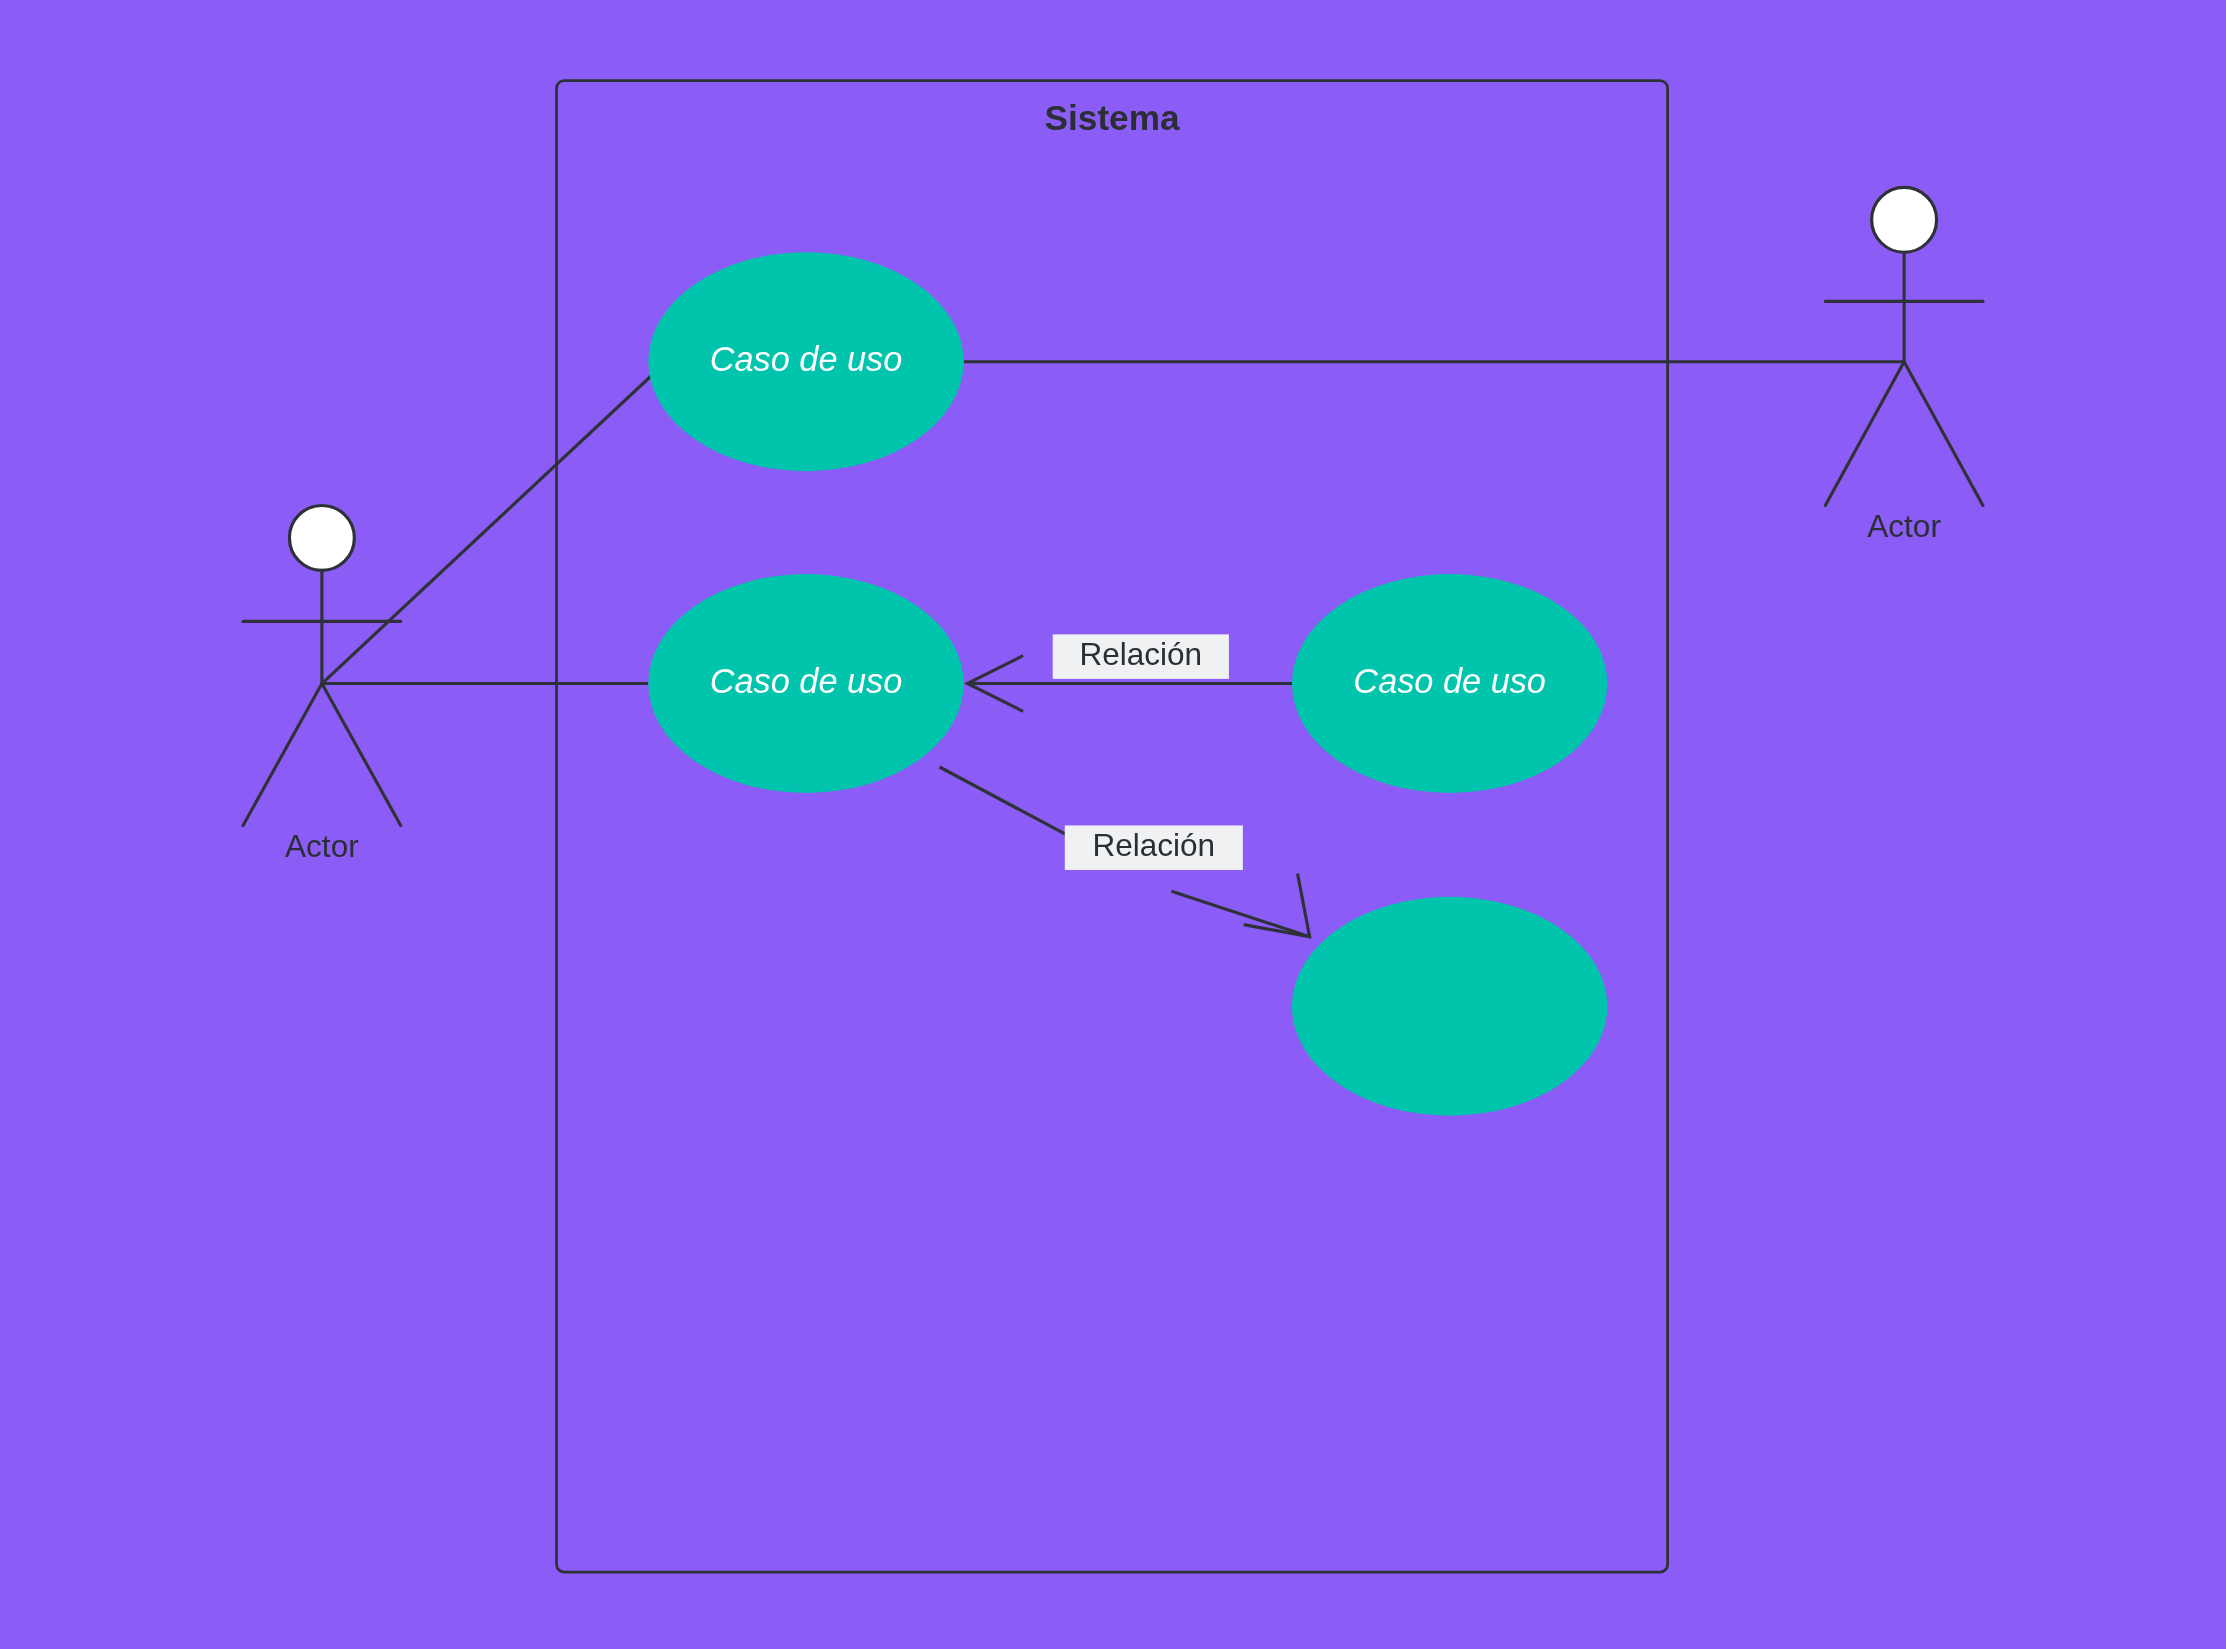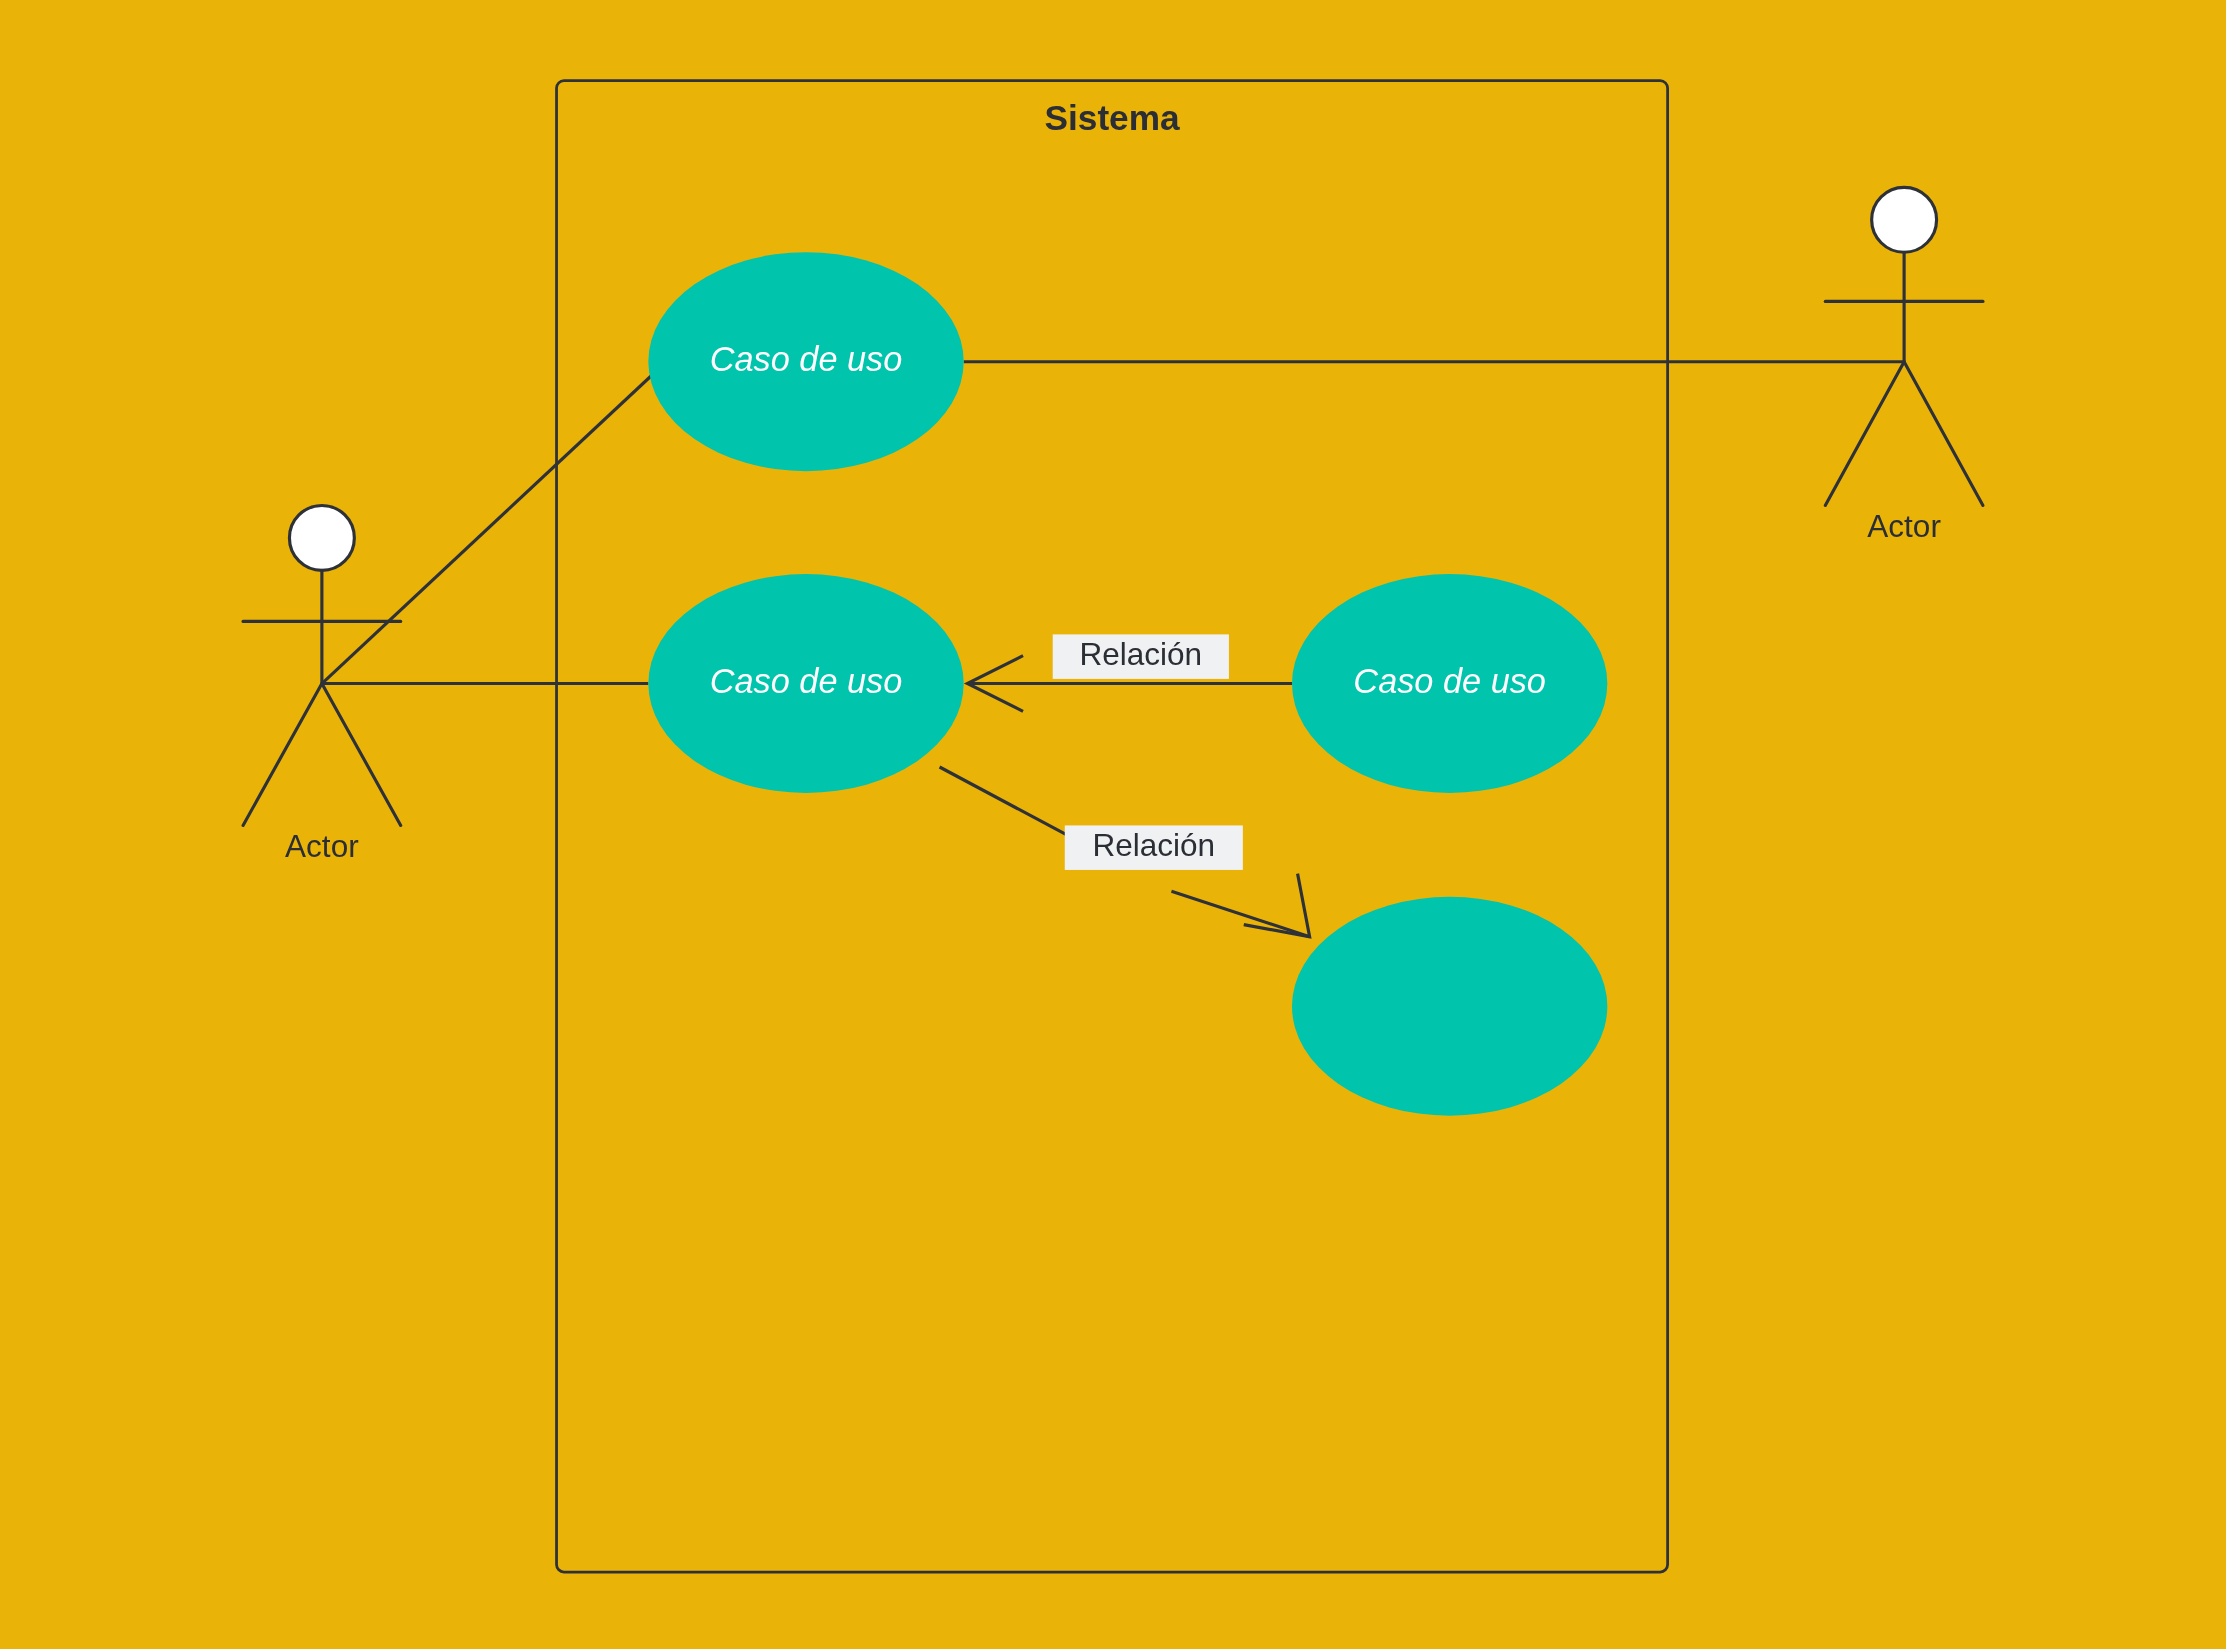--- a/index.html
+++ b/index.html
@@ -7,21 +7,21 @@
     padding: 0;
     background: #f0f1f3;
   }
   body {
     font-family: "Liberation Sans", sans-serif;
   }
   #canvas {
     position: relative;
     width: 2226px;
     height: 1649px;
-    background: #eab308;
+    background: #8b5cf6;
     overflow: hidden;
   }
   #diagram-svg {
     position: absolute;
     top: 0;
     left: 0;
     width: 2226px;
     height: 1649px;
   }
   .boundary-rect {

